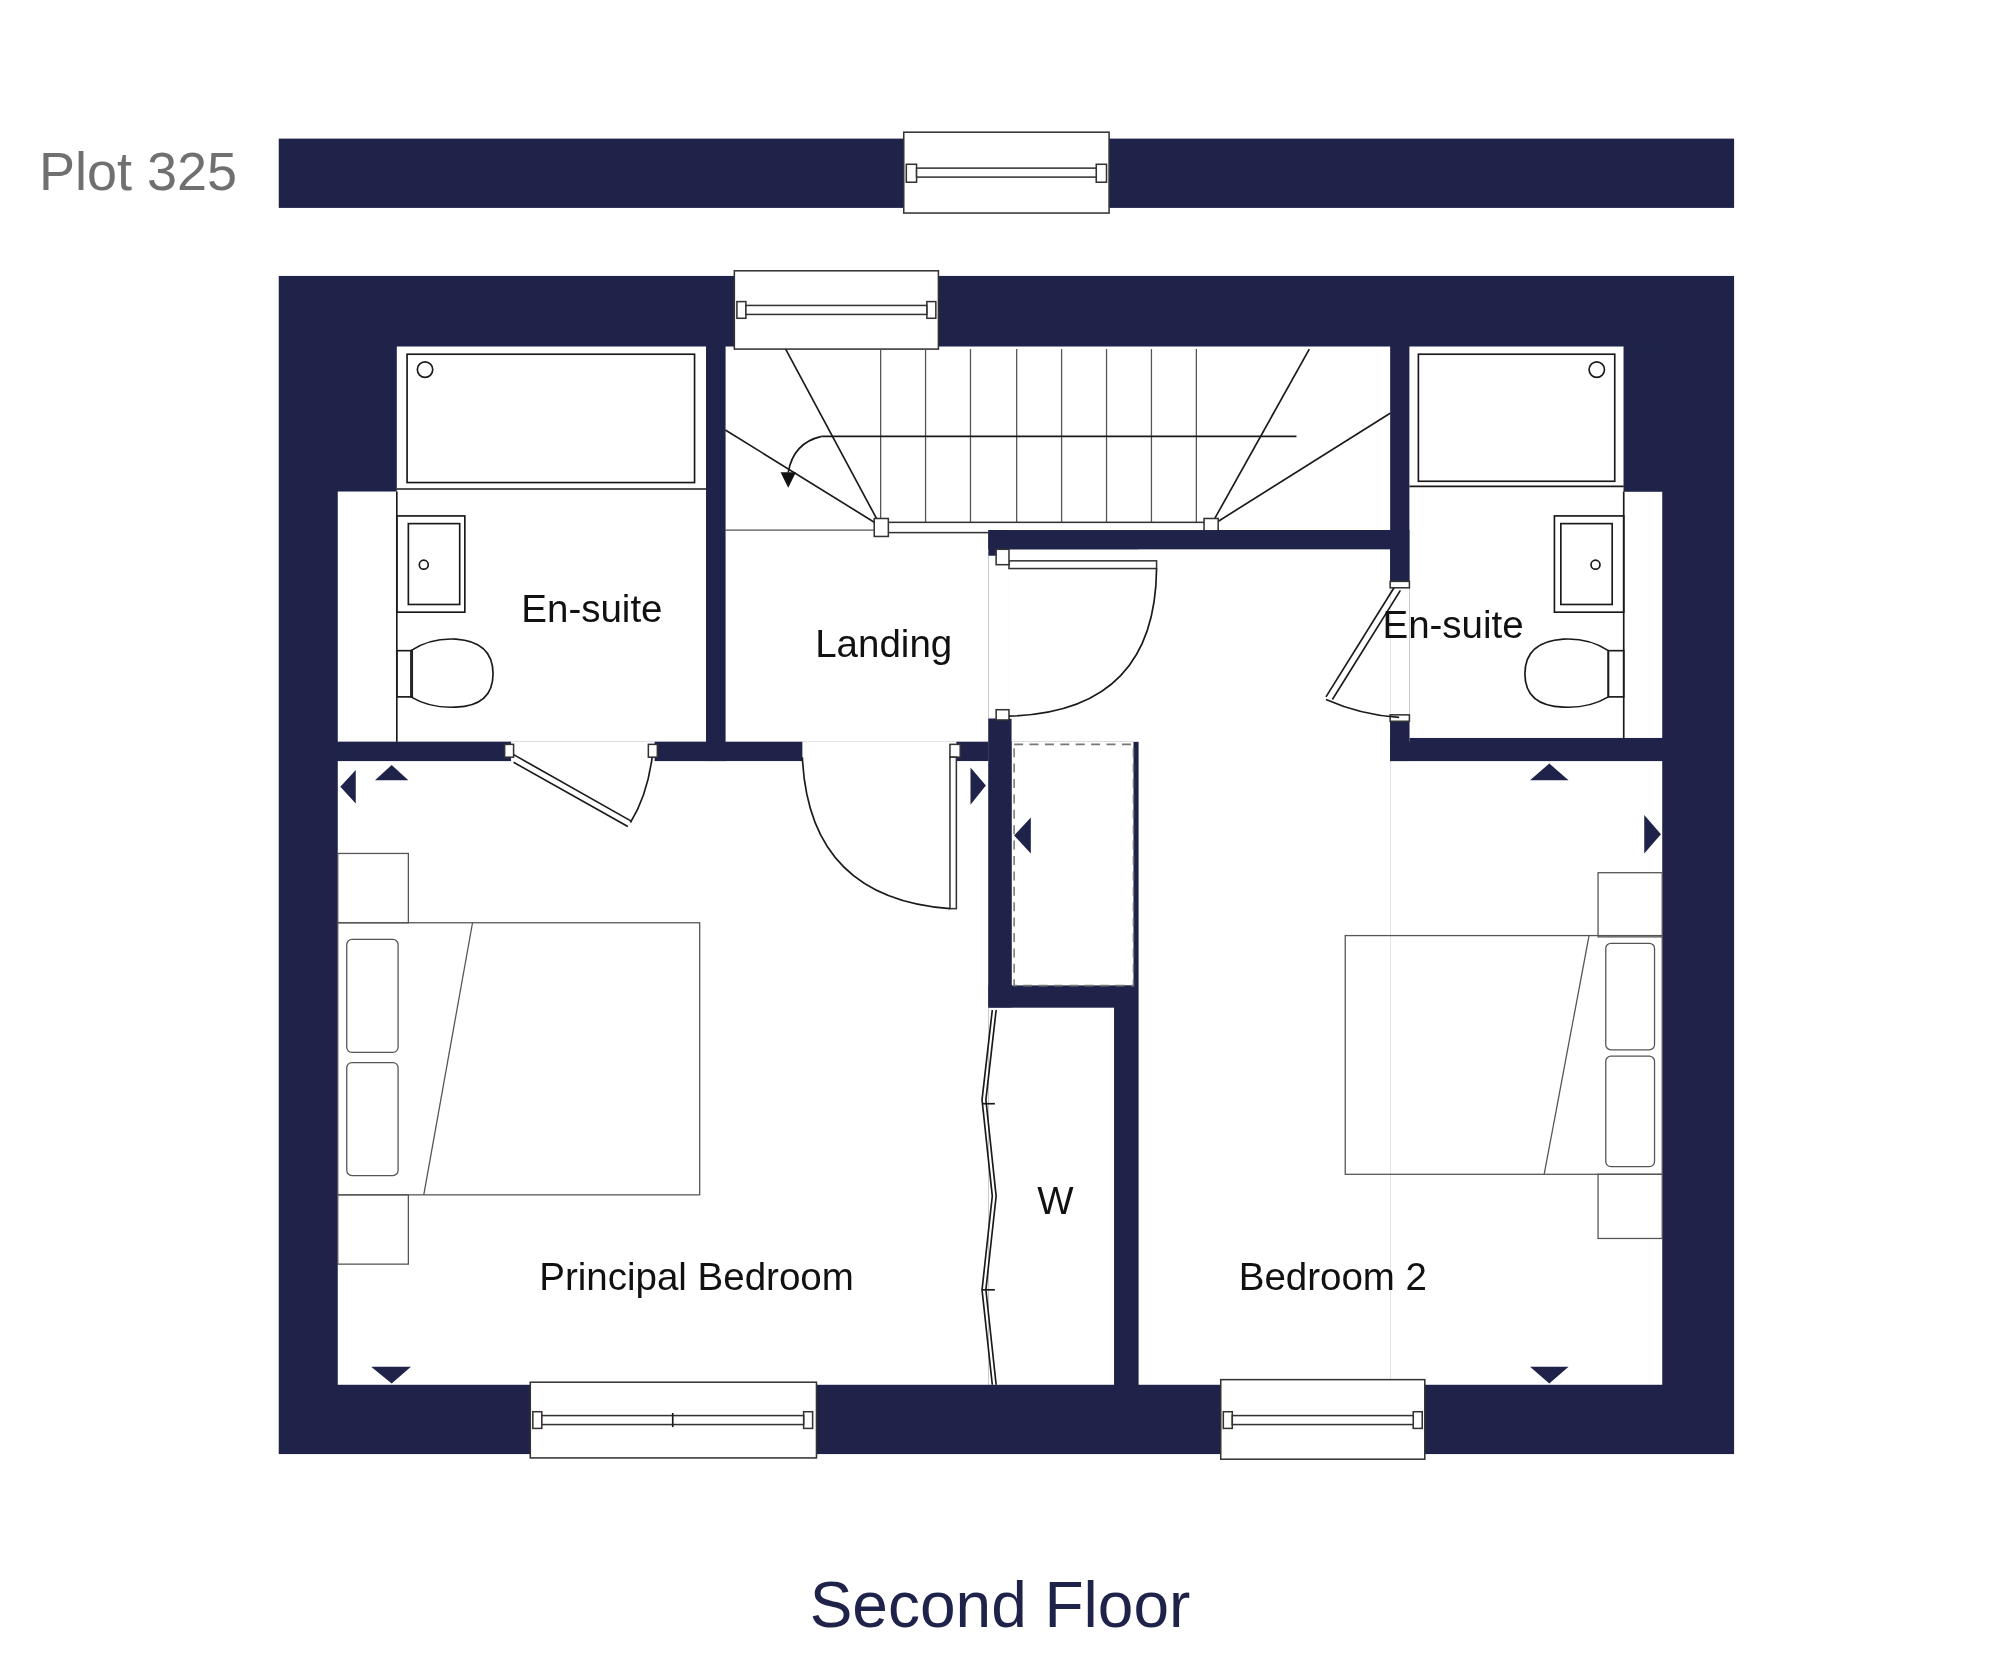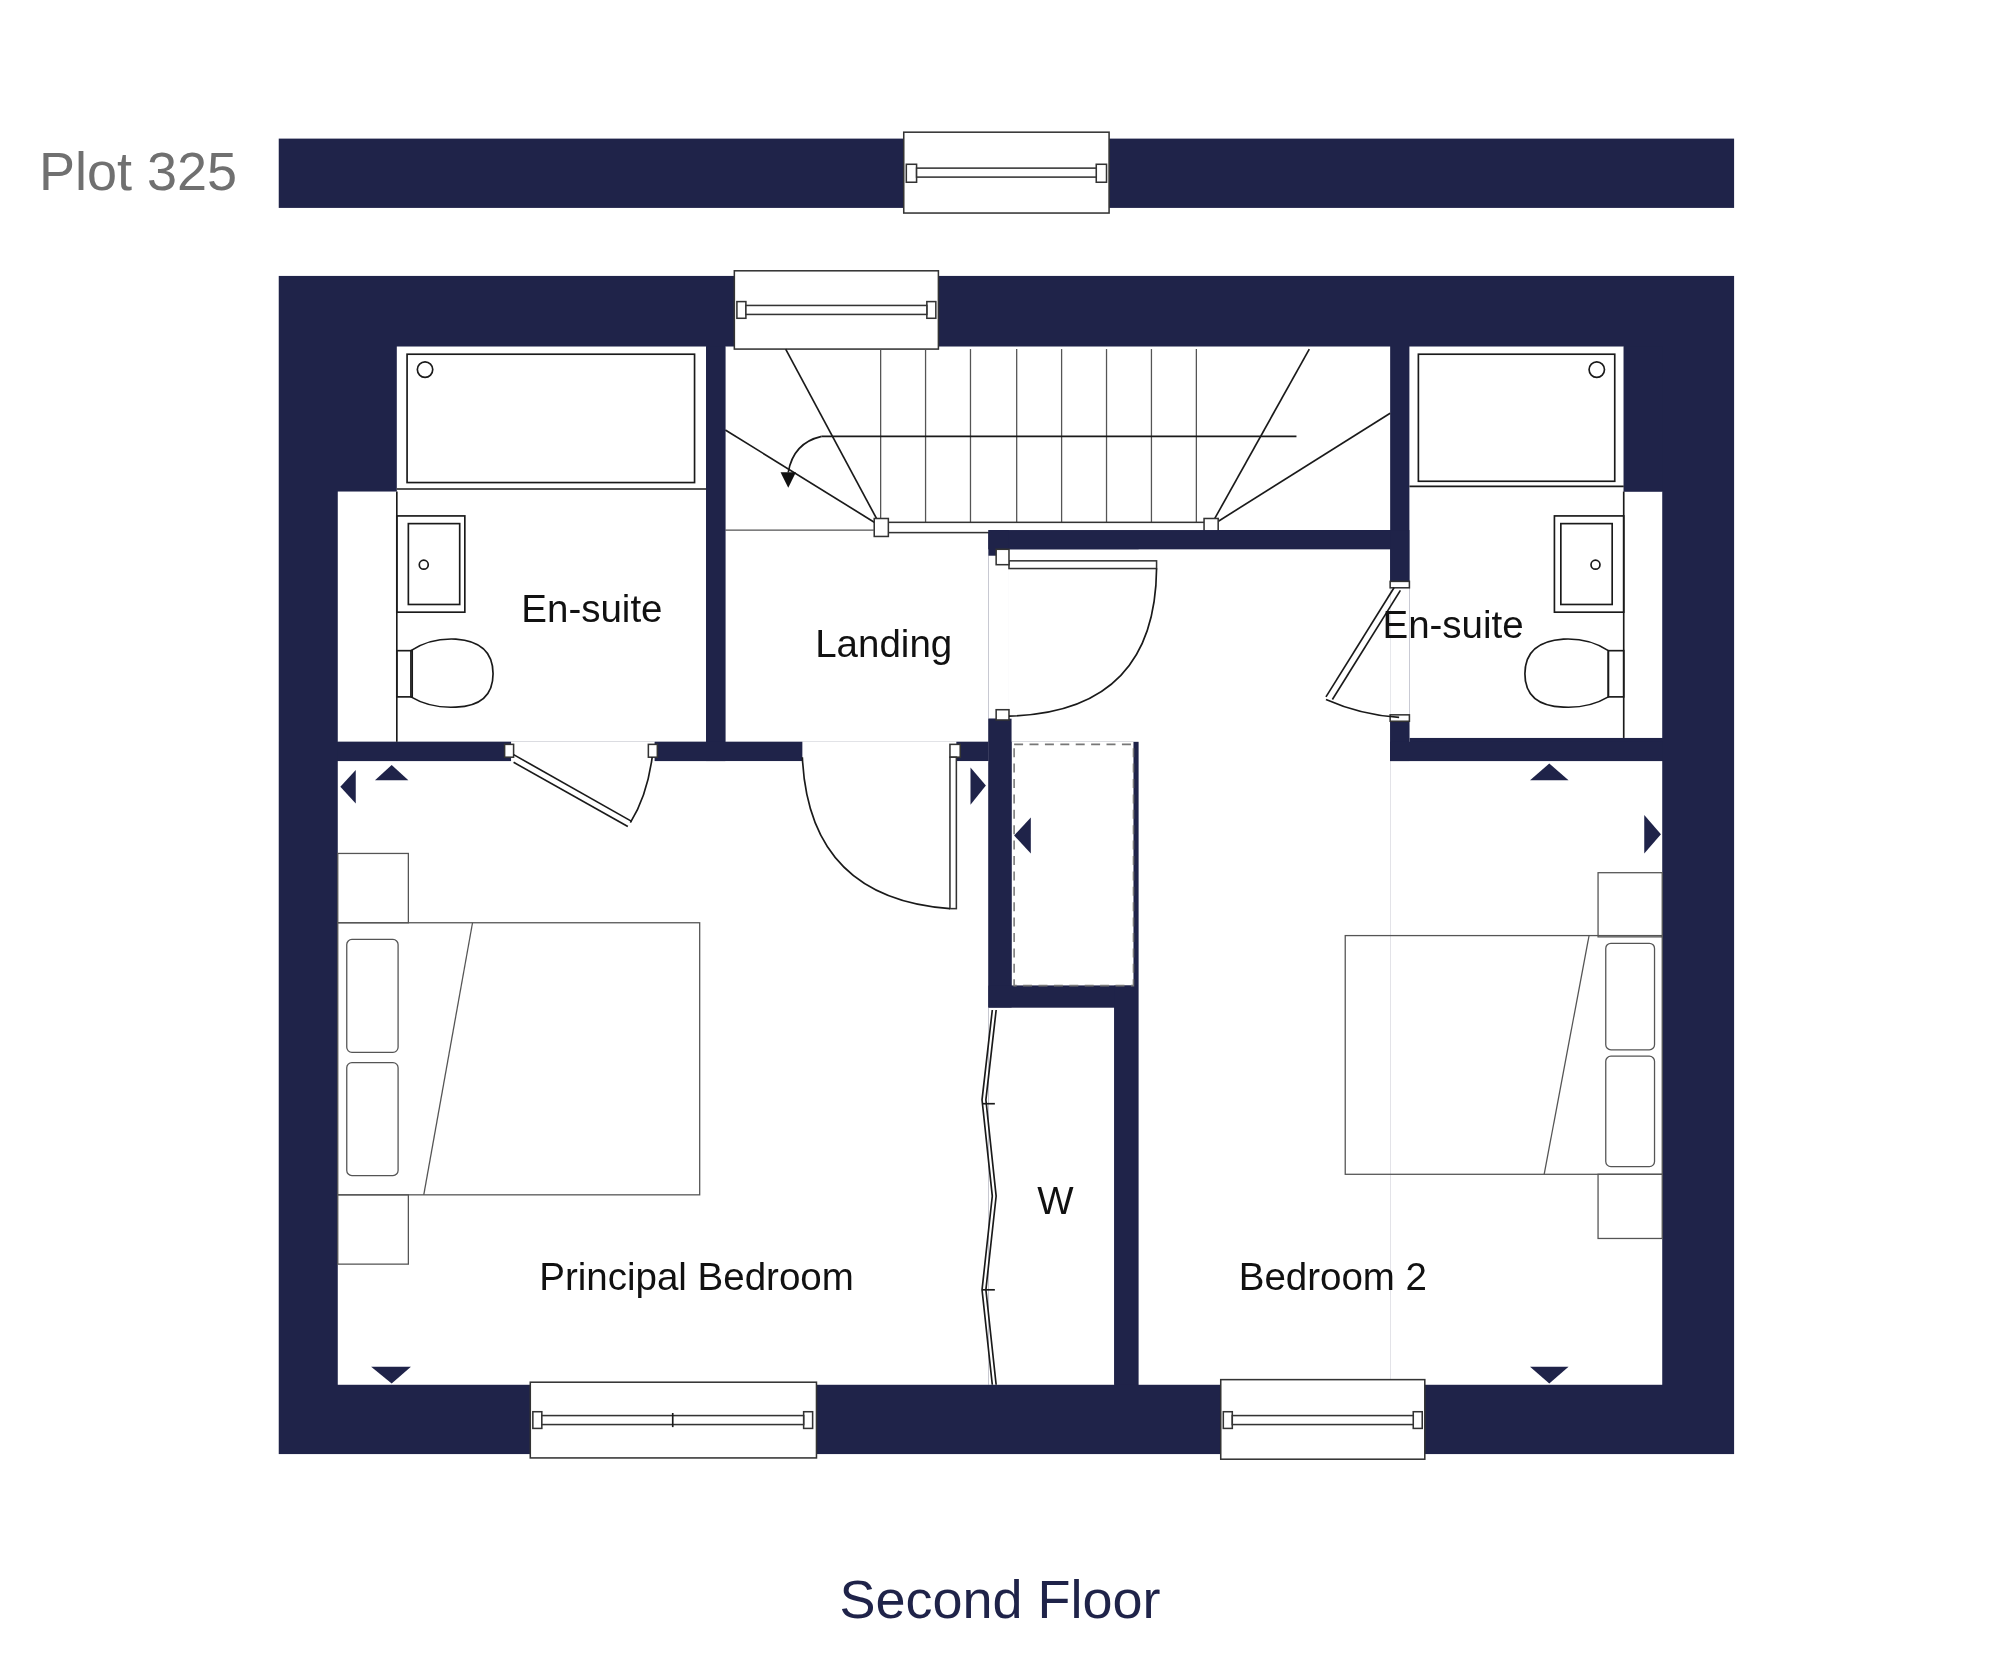--- a/index.html
+++ b/index.html
@@ -5,21 +5,21 @@
   html, body { margin:0; padding:0; background:#ffffff; }
   body { width:2000px; height:1653px; position:relative; overflow:hidden; font-family:"Liberation Sans", sans-serif; }
   #plan { position:absolute; left:0; top:0; width:2000px; height:1653px; }
   .wall { fill:#1f2349; }
   .ln { fill:none; stroke:#1a1a1a; stroke-width:1.3; }
   .ln-thin { fill:none; stroke:#555; stroke-width:1; }
   .win { fill:#ffffff; stroke:#333; stroke-width:1.2; }
   .white { fill:#ffffff; }
   .room-label { font-family:"Liberation Sans", sans-serif; font-size:30px; fill:#111; }
   .plot-label { position:absolute; left:26px; top:140px; font-size:54px; color:#707070; font-family:"Liberation Sans", sans-serif;margin-left:13px; }
-  .floor-label { position:absolute; left:0; width:2000px; top:1568px; text-align:center; font-size:54px; color:#1f2349; font-family:"Liberation Sans", sans-serif; }
+  .floor-label { position:absolute; left:0; width:2000px; top:1568px; text-align:center; font-size:64px; color:#1f2349; font-family:"Liberation Sans", sans-serif; }
   .marker { fill:#1f2349; }
 </style>
 </head>
 <body>
 
 <div class="plot-label">Plot 325</div>
 
 <svg id="plan" viewBox="0 0 1558 1288" xmlns="http://www.w3.org/2000/svg">
 
   <rect class="wall" x="217" y="108" width="1134" height="54"></rect>

